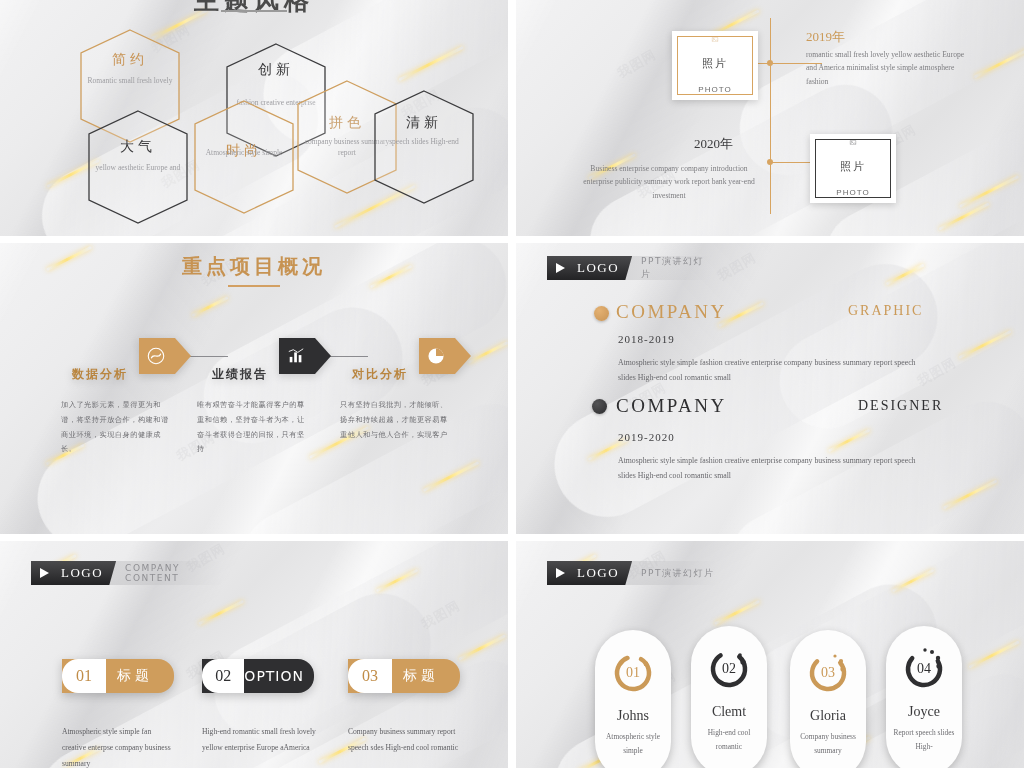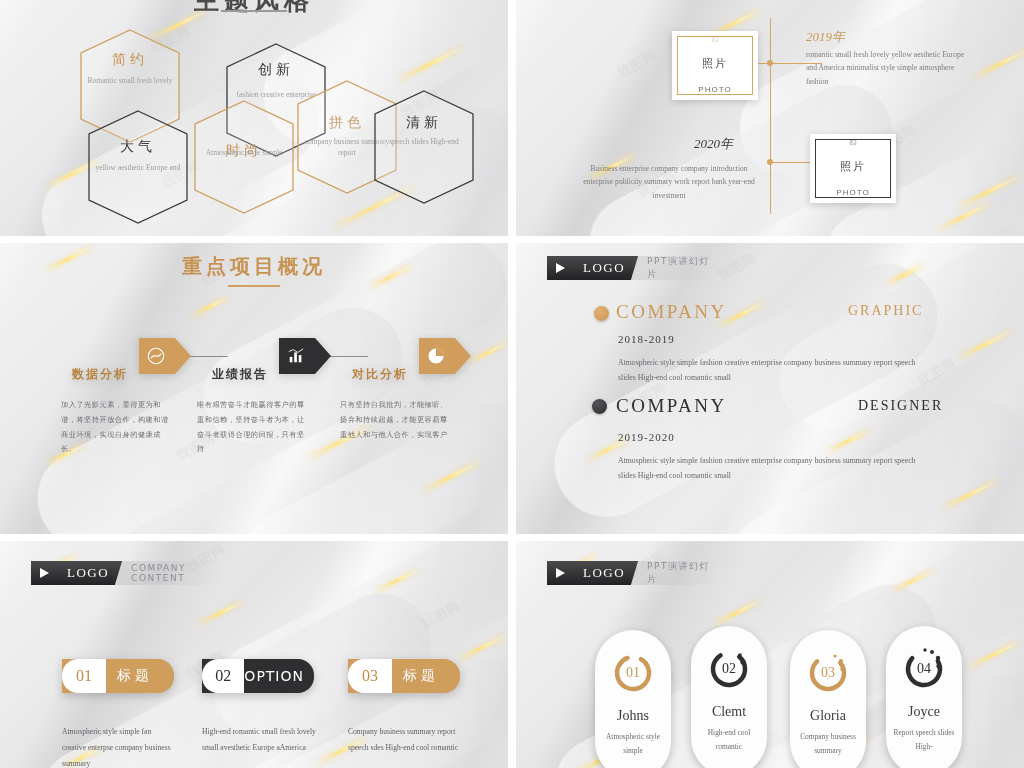--- a/index.html
+++ b/index.html
@@ -67,42 +67,42 @@
   
   .tl-axis{position:absolute; left:50%; top:18px; bottom:22px; width:1px; background:#d7a461;}
   .tl-dot{position:absolute; left:50%; width:6px; height:6px; border-radius:50%; background:#d7a461; transform:translate(-50%,-50%);}
   .tl-arm{position:absolute; height:1px; background:#d7a461;}
   .photo{position:absolute; background:#fff; padding:5px; box-shadow:0 2px 7px rgba(0,0,0,.17);}
   .photo-in{border:1.4px solid #d7a461; width:100%; height:100%; display:flex; flex-direction:column;
             align-items:center; justify-content:center; gap:14px;}
   .photo-in.dark{border-color:#3a3a3a;}
   .ph-cn{font-size:11px; letter-spacing:2px; color:#4a4a4a; font-family:"DejaVu Sans",sans-serif;}
   .ph-en{font-size:8px; letter-spacing:1px; color:#6b6b6b; font-family:Liberation Sans, sans-serif;}
-  .yr{position:absolute; font-size:13px; font-family:"Liberation Serif",serif;font-style:italic;}
+  .yr{position:absolute; font-size:13px; font-family:"Liberation Serif",serif;}
   .yrtxt{position:absolute; font-size:7.6px; line-height:1.75; color:#7d7d80; font-family:"Liberation Serif",serif;}
 
   
   .s3-title{position:absolute; left:0; right:0; top:10px; text-align:center; font-size:20px;
     color:#c79352; letter-spacing:4px; font-weight:700; font-family:"DejaVu Sans",sans-serif;}
   .s3-rule{position:absolute; left:50%; transform:translateX(-50%); top:42px; width:52px; height:1.6px; background:#d3a063;}
   .tag{position:absolute; height:36px; display:flex; align-items:stretch; filter:drop-shadow(0 2px 4px rgba(0,0,0,.16));}
   .tag .lbl{background:#fff; display:flex; align-items:center; justify-content:center; padding:0 11px;
      font-size:12px; letter-spacing:2px; font-family:"DejaVu Sans",sans-serif; font-weight:700;margin-top:36px;}
   .tag .arw{width:52px; position:relative; display:flex; align-items:center; justify-content:flex-start; padding-left:8px;}
   .tag .arw svg{position:absolute; inset:0; width:100%; height:100%;}
   .tag .arw .ic{position:relative; z-index:2; width:18px; height:18px;}
   .connector{position:absolute; height:1px; background:#8b8b8f;}
   .s3-body{position:absolute; font-size:7.2px; line-height:2.05; color:#6e6e72; letter-spacing:.5px;
     font-family:"DejaVu Sans",sans-serif;}
 
   
   .logobar{position:absolute; display:flex; align-items:center; height:24px;
      background:linear-gradient(90deg,rgba(160,160,163,.55),rgba(225,225,228,.05));}
   .logobox{background:linear-gradient(180deg,#4a4a4c,#232325); height:24px; display:flex; align-items:center;
-     gap:18px; padding:0 13px 0 9px; box-shadow:2px 2px 4px rgba(0,0,0,.25);
+     gap:12px; padding:0 13px 0 9px; box-shadow:2px 2px 4px rgba(0,0,0,.25);
      clip-path:polygon(0 0,100% 0,92% 100%,0 100%);}
   .logobox .play{width:0;height:0;border-left:9px solid #fff;border-top:5.5px solid transparent;border-bottom:5.5px solid transparent;}
   .logobox .ltxt{color:#fff; font-size:13px; letter-spacing:1.5px; font-family:"Liberation Serif",serif;}
   .logosub{font-size:9px; color:#8f8f93; letter-spacing:1.5px; padding-left:9px; font-family:"DejaVu Sans",sans-serif;}
 
   
   .cdot{position:absolute; width:15px; height:15px; border-radius:50%; box-shadow:0 1px 3px rgba(0,0,0,.25);}
   .cname{position:absolute; font-size:19px; letter-spacing:2.5px; font-family:"Liberation Serif",serif;}
   .cright{position:absolute; font-size:14px; letter-spacing:2px; font-family:"Liberation Serif",serif;}
   .cyear{position:absolute; font-size:11px; color:#3e3e40; letter-spacing:1px; font-family:"Liberation Serif",serif;}
@@ -169,21 +169,21 @@
         </svg>
         <div class="hx-t" style="top:30px;color:#3a3a3c;">大气</div>
         <div class="hx-s" style="top:54px;">yellow aesthetic Europe and</div>
       </div>
 
       <div class="hex" style="left:224px;top:41px;">
         <svg viewBox="0 0 104 118">
           <polygon points="52,3 101,26 101,92 52,115 3,92 3,26" fill="rgba(255,255,255,.18)" stroke="#3c3c3e" stroke-width="1.3"></polygon>
         </svg>
         <div class="hx-t" style="top:20px;color:#3a3a3c;">创新</div>
-        <div class="hx-s" style="top:48px;">fashion creative enterprise</div>
+        <div class="hx-s" style="top:56px;">fashion creative enterprise</div>
       </div>
 
       <div class="hex" style="left:192px;top:98px;">
         <svg viewBox="0 0 104 118">
           <polygon points="52,3 101,26 101,92 52,115 3,92 3,26" fill="rgba(255,255,255,.18)" stroke="#cf9f5f" stroke-width="1.3"></polygon>
         </svg>
         <div class="hx-t" style="top:44px;color:#c89455;">时尚</div>
         <div class="hx-s" style="top:49px;">Atmospheric style simple</div>
       </div>
 
@@ -416,21 +416,21 @@
       <div class="opt" style="left:202px;top:118px;width:112px;background:#2f2f31;">
         <div class="num" style="color:#2f2f31;">02</div>
         <div class="ot" style="letter-spacing:1px;">OPTION</div>
       </div>
       <div class="opt" style="left:348px;top:118px;width:112px;background:#cf9d5c;">
         <div class="num" style="color:#c08c47;">03</div>
         <div class="ot">标题</div>
       </div>
 
       <div class="optdesc" style="left:62px;top:183px;width:110px;">Atmospheric style simple fan creative enterpse company business summary</div>
-      <div class="optdesc" style="left:202px;top:183px;width:116px;">High-end romantic small fresh lovely small avesthetic Europe aAmerica</div>
+      <div class="optdesc" style="left:202px;top:183px;width:116px;">High-end romantic small fresh lovely yellow enterprise Europe aAmerica</div>
       <div class="optdesc" style="left:348px;top:183px;width:112px;">Company business summary report speech sdes High-end cool romantic</div>
     </div>
   </div>
 
   <div class="slide">
     <div class="blobs">
       <div class="blob" style="left:220px;top:45px;width:340px;height:95px;"></div>
       <div class="blob" style="left:20px;top:120px;width:420px;height:95px;"></div>
       <div class="blob" style="left:240px;top:185px;width:300px;height:80px;"></div>
     </div>

